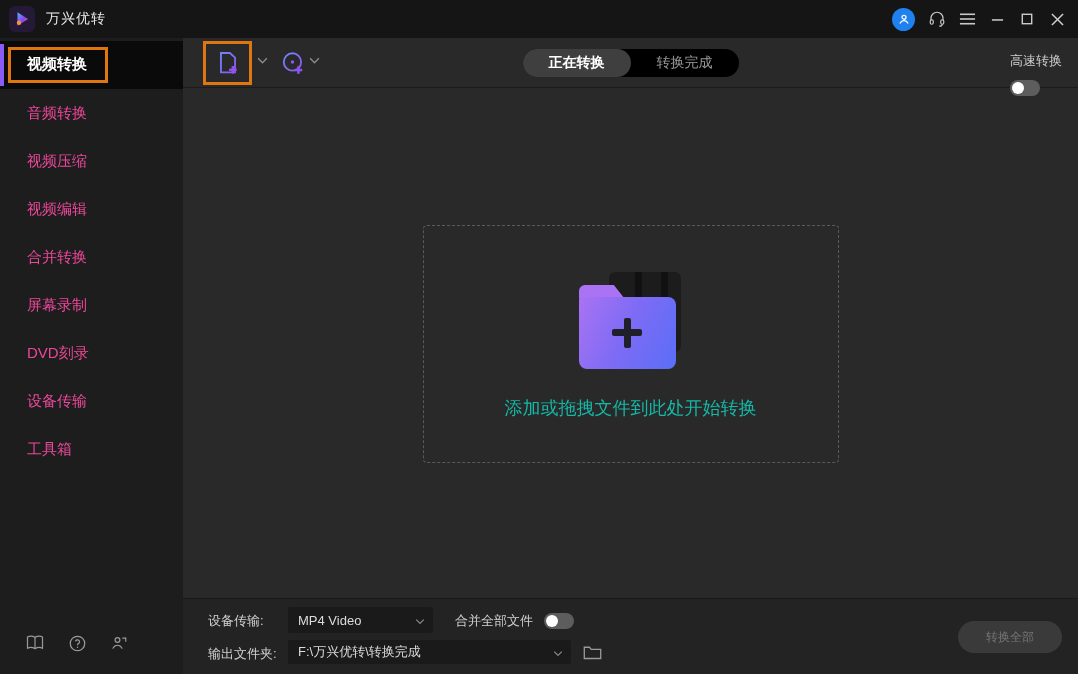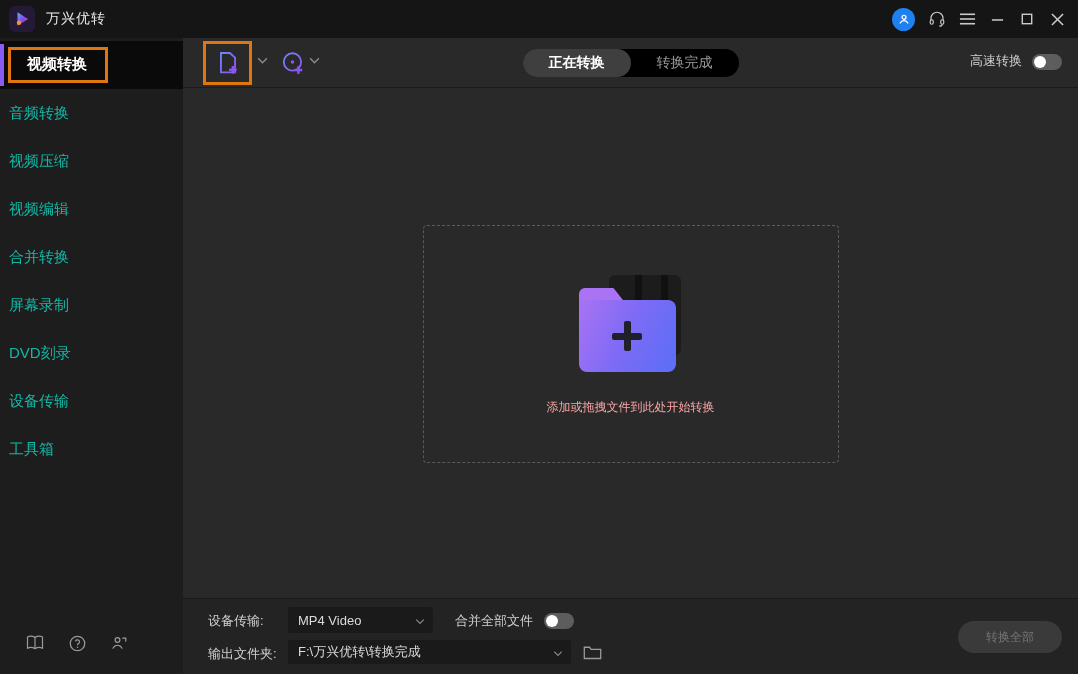--- a/index.html
+++ b/index.html
@@ -13,22 +13,22 @@
   .logo { width:26px; height:26px; margin-left:9px; border-radius:6px;
           background:#241a38; display:flex; align-items:center; justify-content:center; }
   .app-title { color:#e8e8e8; font-size:14px; margin-left:11px; letter-spacing:1px; }
   .tb-right { position:absolute; right:0; top:0; height:38px; display:flex; align-items:center; }
   .tb-btn { width:30px; height:38px; display:flex; align-items:center; justify-content:center; cursor:default; }
   .avatar { width:23px; height:23px; border-radius:50%; background:#1f80ef;
             display:flex; align-items:center; justify-content:center; margin-right:7px; }
 
   
   .sidebar { position:absolute; left:0; top:38px; width:183px; height:636px; background:#1d1d1d; }
-  .side-item { height:48px; display:flex; align-items:center; color:#14b8a6; font-size:15px;
-               padding-left:9px; cursor:pointer; }
+  .side-item { height:48px; display:flex; align-items:center; color:#ec4899; font-size:15px;
+               padding-left:27px; cursor:pointer; }
   .side-item.active { background:#0a0a0a; color:#ffffff; font-weight:bold; position:relative; padding-left:0; }
   .active-bar { position:absolute; left:0; top:3px; width:4px; height:42px; background:#8a5cf6; }
   .annot-side { margin-left:8px; border:3px solid #e0760f; padding:5px 13px 6px 16px; min-width:100px;font-family:Liberation Mono, monospace; }
   .side-foot { position:absolute; left:0; bottom:22px; width:183px; display:flex; gap:24px; padding-left:26px; }
   .foot-ic { width:18px; height:18px; display:flex; align-items:center; justify-content:center; }
 
   
   .content { position:absolute; left:183px; top:38px; width:895px; height:636px; }
   .toolbar { position:relative; height:50px; border-bottom:1px solid #1b1b1b; }
   .annot-tool { position:absolute; left:20px; top:3px; width:49px; height:44px;
@@ -36,21 +36,21 @@
   .chev { display:flex; align-items:center; }
   .tool-chev1 { position:absolute; left:74px; top:19px; }
   .dvd-btn { position:absolute; left:96px; top:11px; width:28px; height:28px;
              display:flex; align-items:center; justify-content:center; cursor:pointer; }
   .tool-chev2 { position:absolute; left:126px; top:19px; }
   .tabs { position:absolute; left:50%; top:11px; transform:translateX(-50%);
           height:28px; background:#000000; border-radius:14px; display:flex; align-items:center; }
   .tab { height:28px; border-radius:14px; display:flex; align-items:center; padding:0 26px;
          font-size:14px; color:#989898; cursor:pointer; white-space:nowrap; }
   .tab.active { background:#3f3f3f; color:#ffffff; font-weight:bold; }
-  .hispeed { position:absolute; right:16px; top:14px; display:flex; align-items:flex-end; gap:10px; }
+  .hispeed { position:absolute; right:16px; top:14px; display:flex; align-items:flex-start; gap:10px;flex-direction:column; }
   .hispeed-label { color:#cfcfcf; font-size:13px; }
 
   .toggle { width:30px; height:16px; border-radius:8px; background:#5d5d5d; position:relative; cursor:pointer; }
   .toggle .knob { position:absolute; left:2px; top:2px; width:12px; height:12px; border-radius:50%; background:#ffffff; }
 
   
   .main { position:absolute; left:0; top:51px; width:895px; height:509px;
           display:flex; align-items:center; justify-content:center; }
   .dropzone { width:416px; height:238px; border:1px dashed #5a5a5a; border-radius:4px;
               display:flex; flex-direction:column; align-items:center; justify-content:center; cursor:pointer; }
@@ -59,21 +59,21 @@
   .filmstrip .stripe { position:absolute; top:0; width:7px; height:100%; background:#111111; }
   .stripe.s1 { left:26px; } .stripe.s2 { left:52px; }
   .folder-body { position:absolute; left:0; top:25px; width:97px; height:72px; border-radius:3px 8px 8px 8px;
                  background:linear-gradient(115deg,#a973f3 0%, #7e6bf5 48%, #5a6ef7 100%);
                  display:flex; align-items:center; justify-content:center; }
   .folder-tab { position:absolute; left:0; top:13px; width:46px; height:14px;
                 background:#a973f3; border-radius:6px 4px 0 0;
                 clip-path:polygon(0 0, 76% 0, 100% 100%, 0 100%); }
   .plusbar { position:absolute; background:#20202a; border-radius:2px; }
   .plus-h { width:30px; height:7px; } .plus-v { width:7px; height:30px; }
-  .drop-hint { margin-top:26px; color:#fca5a5; font-size:12px; }
+  .drop-hint { margin-top:26px; color:#14b8a6; font-size:18px; }
 
   
   .bottombar { position:absolute; left:0; top:560px; width:895px; height:76px;
                background:#232323; border-top:1px solid #1a1a1a; }
   .b-label { position:absolute; color:#d0d0d0; font-size:13px; }
   .lab1 { left:25px; top:13px; } .lab2 { left:25px; top:46px; }
   .dropdown { position:absolute; background:#1a1a1a; border-radius:2px; display:flex;
               align-items:center; color:#dcdcdc; font-size:13px; padding:0 10px; cursor:pointer; }
   .dd-format { left:105px; top:8px; width:145px; height:26px; }
   .dd-folder { left:105px; top:41px; width:283px; height:24px; }

